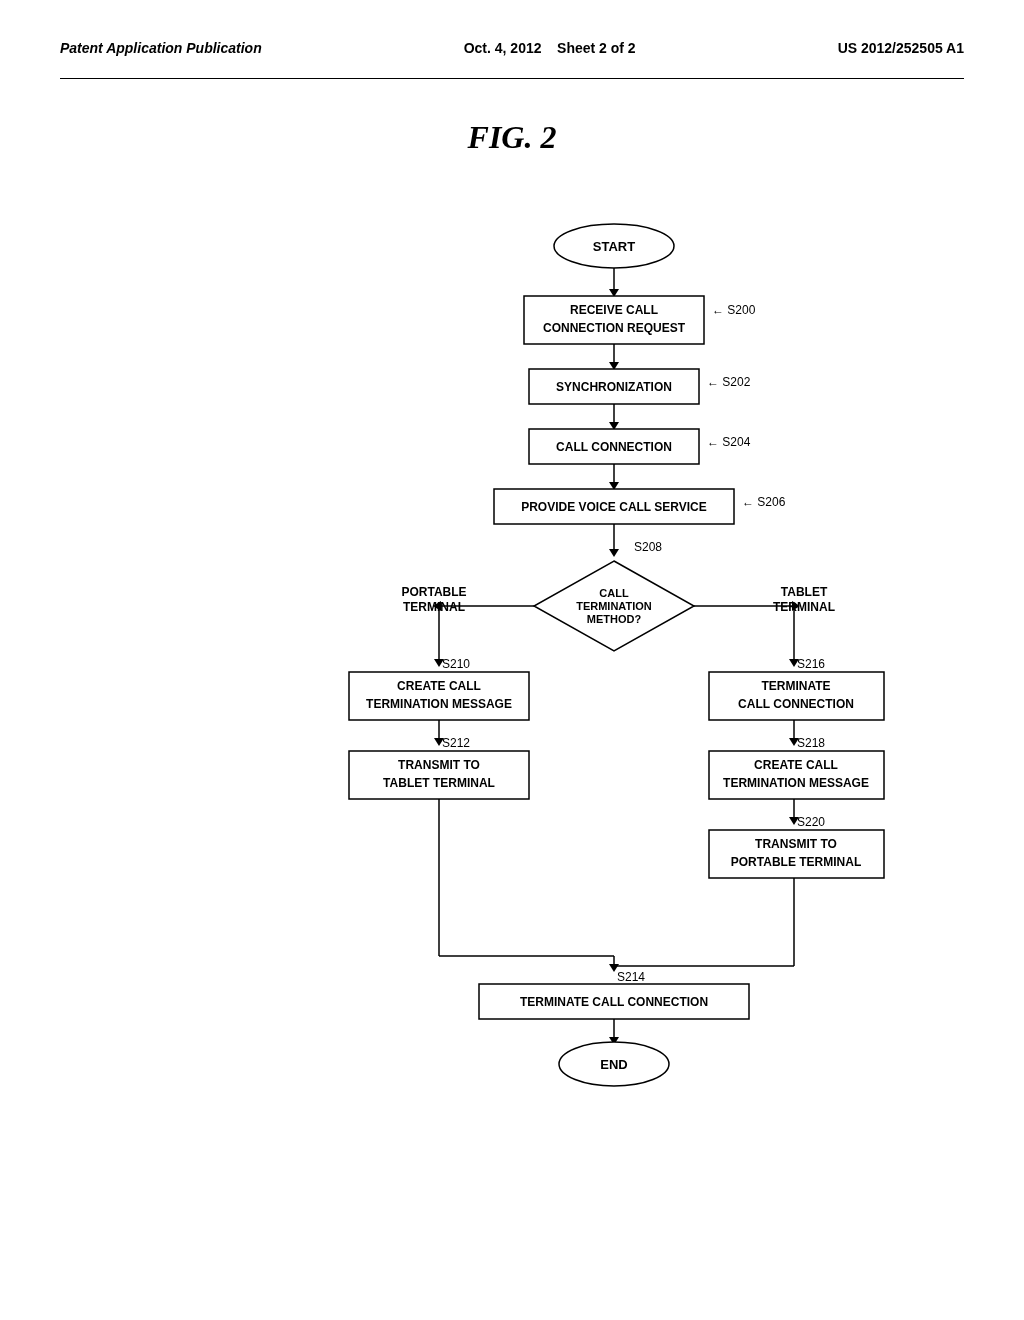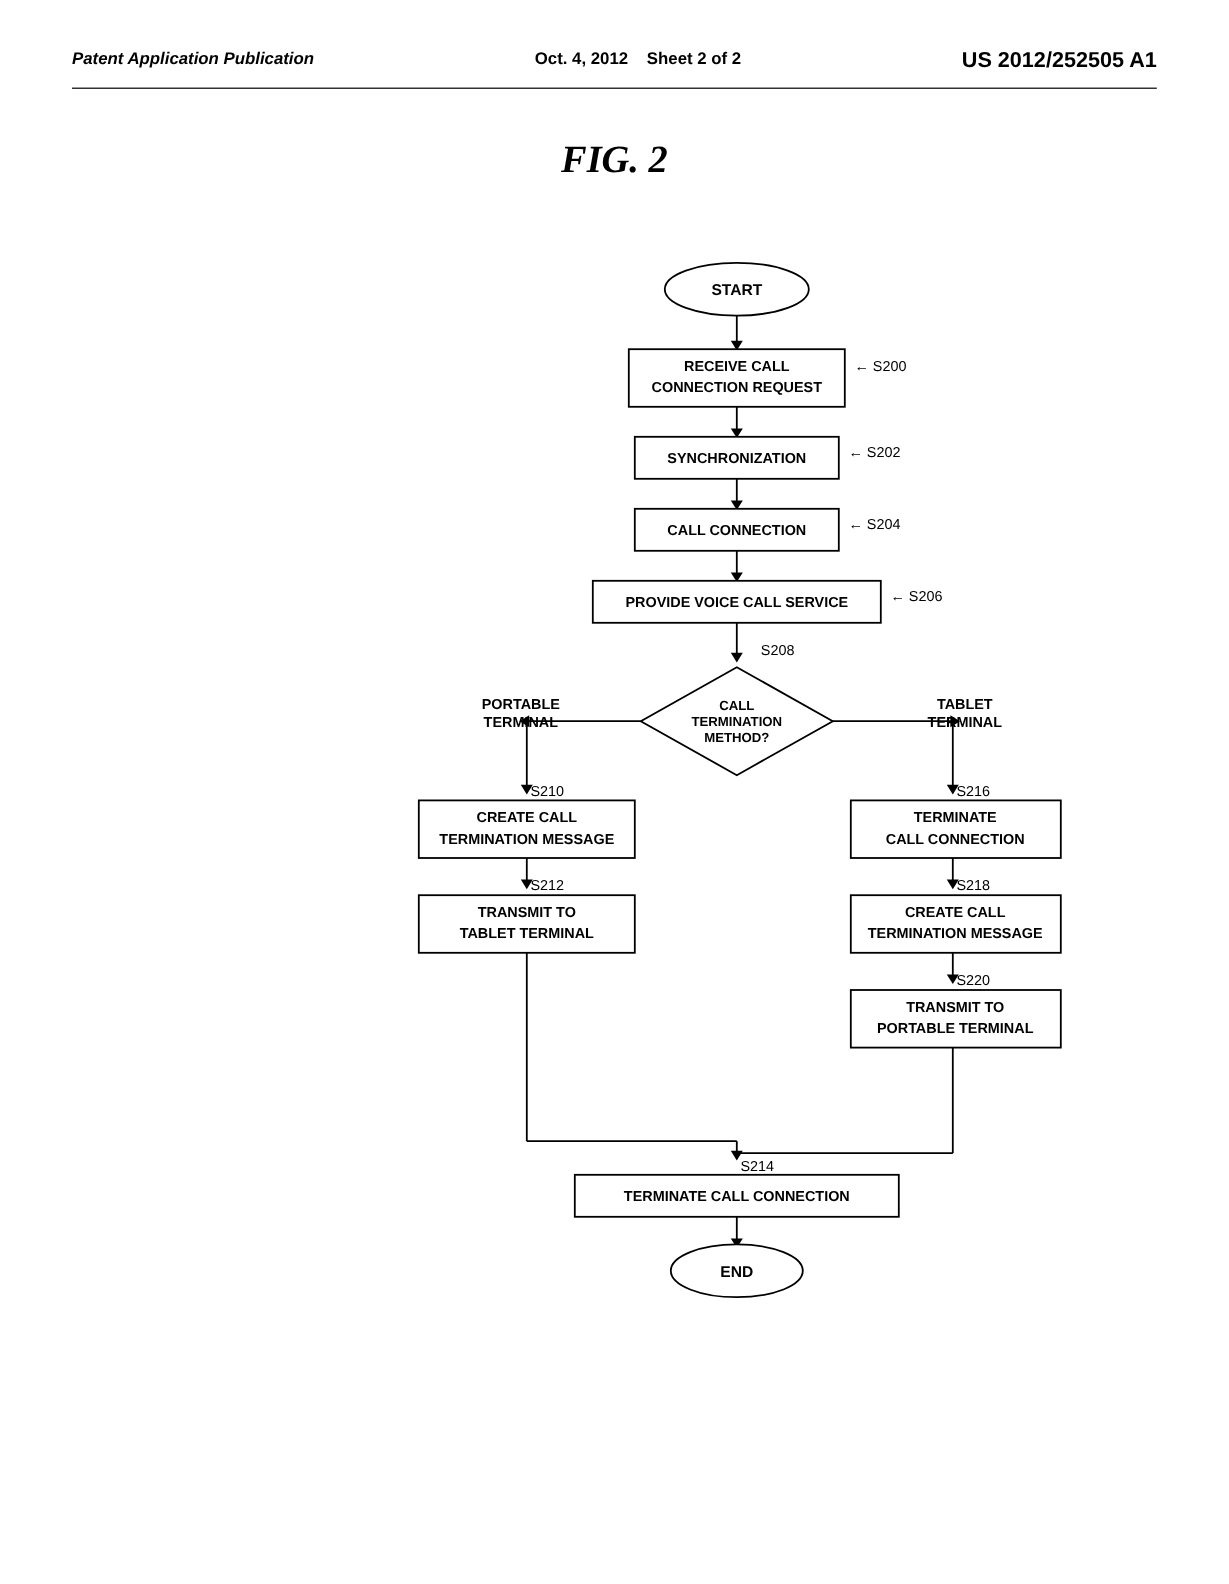--- a/index.html
+++ b/index.html
@@ -15,35 +15,35 @@
       min-height: 1320px;
       background: #fff;
       padding: 40px 60px;
       position: relative;
     }
     .header {
       display: flex;
       justify-content: space-between;
       align-items: flex-start;
       border-bottom: 1px solid #000;
-      padding-bottom: 12px;
+      padding-bottom: 22px;
       margin-bottom: 40px;
     }
     .header-left {
       font-size: 14px;
       font-weight: bold;
       font-style: italic;
     }
     .header-center {
       font-size: 14px;
       text-align: center;
       font-weight: bold;
     }
     .header-right {
-      font-size: 18px;
+      font-size: 14px;
       font-weight: bold;
     }
     .fig-title {
       text-align: center;
       font-size: 32px;
       font-style: italic;
       font-weight: bold;
       margin-bottom: 50px;
       font-family: 'Times New Roman', serif;
     }

